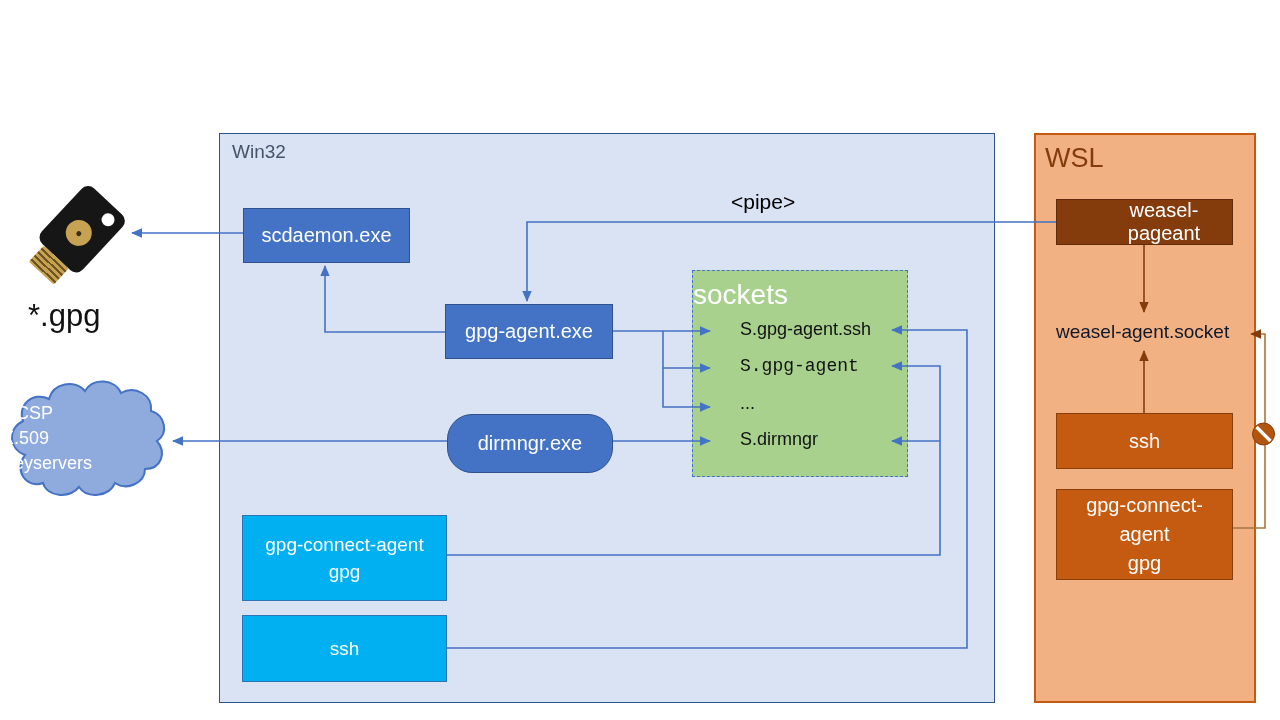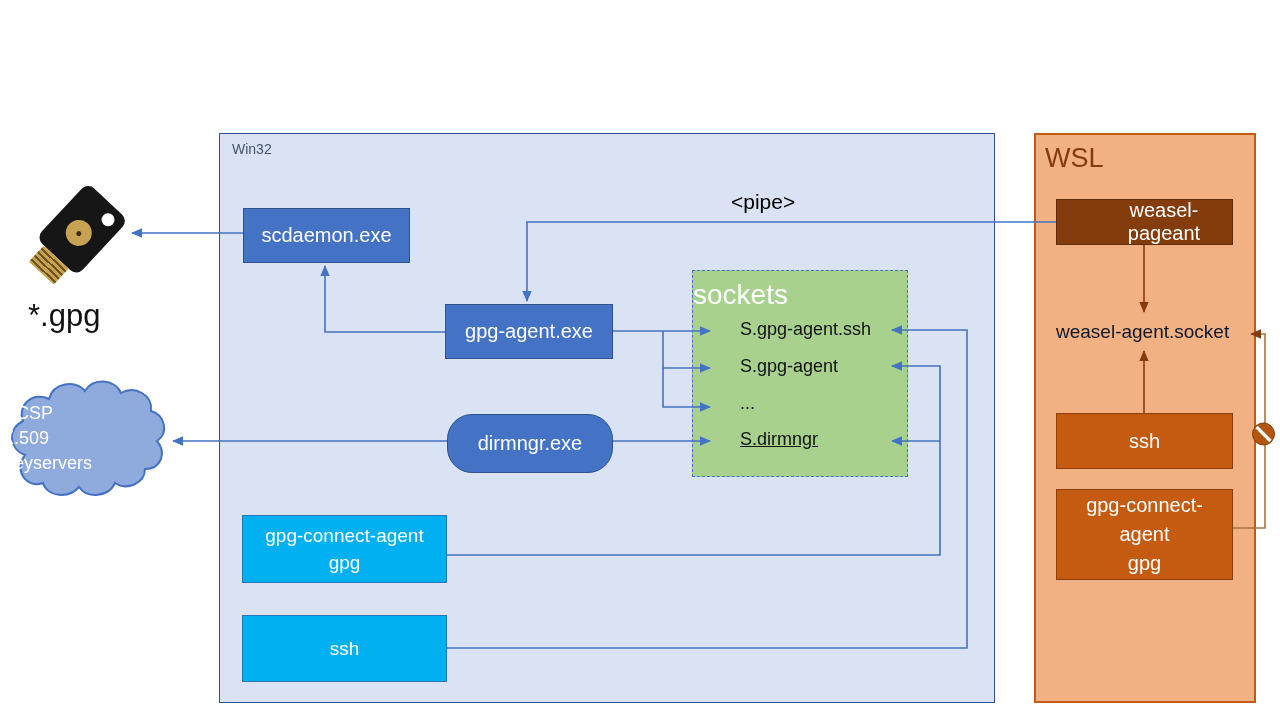--- a/index.html
+++ b/index.html
@@ -5,53 +5,53 @@
   html,body { margin:0; padding:0; background:#fff; }
   #canvas {
     position:relative; width:1280px; height:720px;
     font-family:"Liberation Sans", sans-serif;
     background:#fff; overflow:hidden;
   }
   
   .container { position:absolute; box-sizing:border-box; }
   .win32-box { left:219px; top:133px; width:776px; height:570px;
                background:#DAE3F3; border:1.5px solid #2F528F; }
-  .win32-label { position:absolute; left:12px; top:7px; font-size:14px; color:#44546A; }
+  .win32-label { position:absolute; left:12px; top:7px; font-size:19px; color:#44546A; }
   .wsl-box { left:1034px; top:133px; width:222px; height:570px;
              background:#F2B183; border:2px solid #C55A11; }
   .wsl-label { position:absolute; left:9px; top:8px; font-size:27px; color:#843C0C; }
 
   
   .node { position:absolute; box-sizing:border-box; display:flex;
           flex-direction:column; align-items:center; justify-content:center;
           color:#fff; z-index:3; text-align:center; }
   .blue { background:#4472C4; border:1px solid #2F528F; font-size:20px; }
   .cyan { background:#00B0F0; border:1.5px solid #2E75B6; font-size:19px; line-height:27px; }
   .wsl-dark { background:#843C0C; border:1px solid #5F2B08; font-size:20px; }
   .wsl-mid  { background:#C55A11; border:1px solid #8A3E0C; font-size:20px; line-height:29px; }
 
   .scdaemon   { left:243px; top:208px; width:167px; height:55px; }
   .gpg-agent  { left:445px; top:304px; width:168px; height:55px; }
   .dirmngr    { left:447px; top:414px; width:166px; height:59px;border-radius:25px; }
-  .gca-win    { left:242px; top:515px; width:205px; height:68px; }
+  .gca-win    { left:242px; top:515px; width:205px; height:86px; }
   .ssh-win    { left:242px; top:615px; width:205px; height:67px; }
 
   .weasel-pageant { left:1056px; top:199px; width:177px; height:46px;padding-left:39px; }
   .ssh-wsl        { left:1056px; top:413px; width:177px; height:56px; }
   .gca-wsl        { left:1056px; top:489px; width:177px; height:91px; }
 
   
   .sockets-box { position:absolute; left:692px; top:270px; width:216px; height:207px;
                  box-sizing:border-box; background:#A9D18E;
                  border:1.6px dashed #4472C4; z-index:1; }
   .sockets-title { position:absolute; left:0; right:0; top:8px; text-align:left;
                    color:#fff; font-size:28px; }
   .socket-item { position:absolute; left:48px; font-size:18px; color:#111;
                  z-index:3; white-space:nowrap; }
-  .sock-0 { top:49px; } .sock-1 { top:85px; } .sock-2 { top:122px; } .sock-3 { top:158px;text-decoration:underline; }
+  .sock-0 { top:49px; } .sock-1 { top:85px; } .sock-2 { top:122px; } .sock-3 { top:158px; }
 
   
   .pipe-label { position:absolute; left:688px; top:190px; font-size:21px; color:#000; z-index:4;margin-left:43px; }
   .weasel-socket-label { position:absolute; left:1056px; top:321px; width:177px;
                          text-align:left; font-size:19px; color:#0f172a; z-index:3; }
   .gpg-files-label { position:absolute; left:28px; top:298px; font-size:31px; color:#111; }
 
   
   .cloud-wrap { position:absolute; left:2px; top:375px; width:172px; height:128px; }
   .cloud-text { position:absolute; left:0; top:26px; width:160px; text-align:left;
@@ -86,21 +86,21 @@
   </div>
 
   <div class="container wsl-box">
     <div class="wsl-label">WSL</div>
   </div>
 
   <div class="sockets-box">
     <div class="sockets-title">sockets</div>
   </div>
   <div class="socket-item sock-0" style="top:319px;left:740px;position:absolute;">S.gpg-agent.ssh</div>
-  <div class="socket-item sock-1" style="top:356px;left:740px;position:absolute;">S.gpg-agent</div>
+  <div class="socket-item sock-1" style="top:356px;left:740px;position:absolute;font-family:Liberation Mono, monospace;">S.gpg-agent</div>
   <div class="socket-item sock-2" style="top:393px;left:740px;position:absolute;">...</div>
   <div class="socket-item sock-3" style="top:429px;left:740px;position:absolute;">S.dirmngr</div>
 
   <svg class="overlay" viewBox="0 0 1280 720">
     <defs>
       <marker id="mBlue" markerWidth="7" markerHeight="6" refX="6.4" refY="3" orient="auto">
         <path d="M0,0 L7,3 L0,6 Z" fill="#4472C4"></path>
       </marker>
       <marker id="mBrown" markerWidth="7" markerHeight="6" refX="6.4" refY="3" orient="auto">
         <path d="M0,0 L7,3 L0,6 Z" fill="#843C0C"></path>

